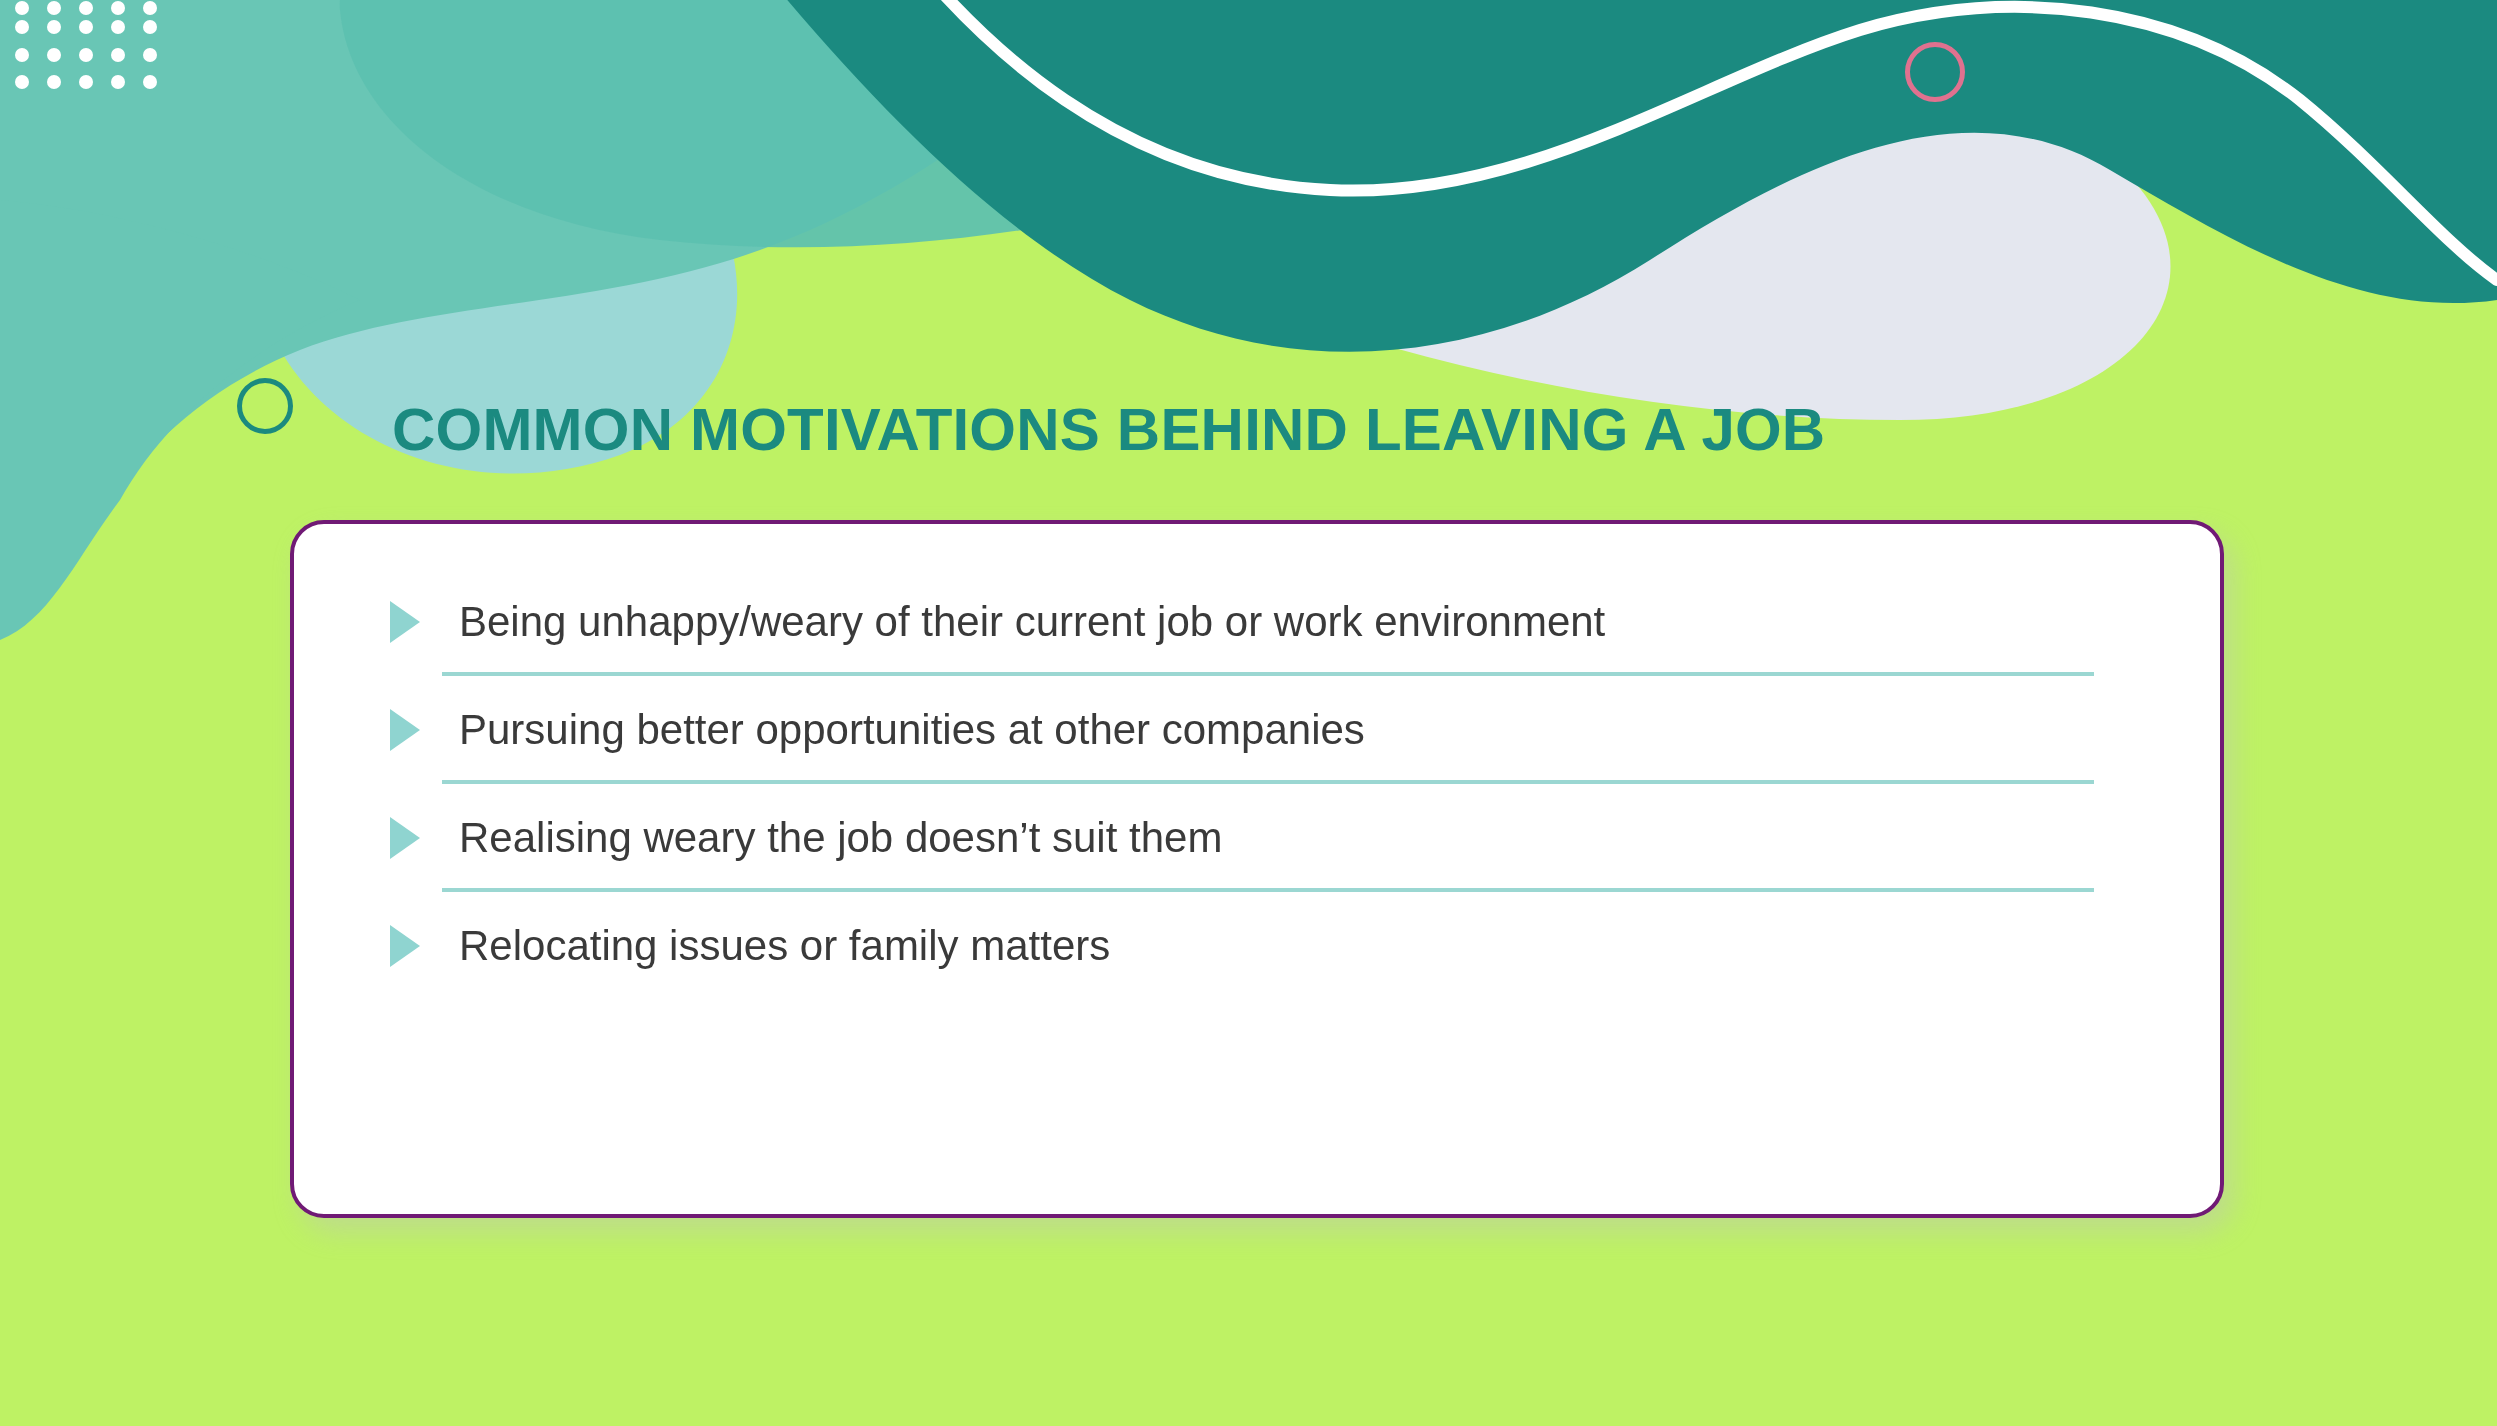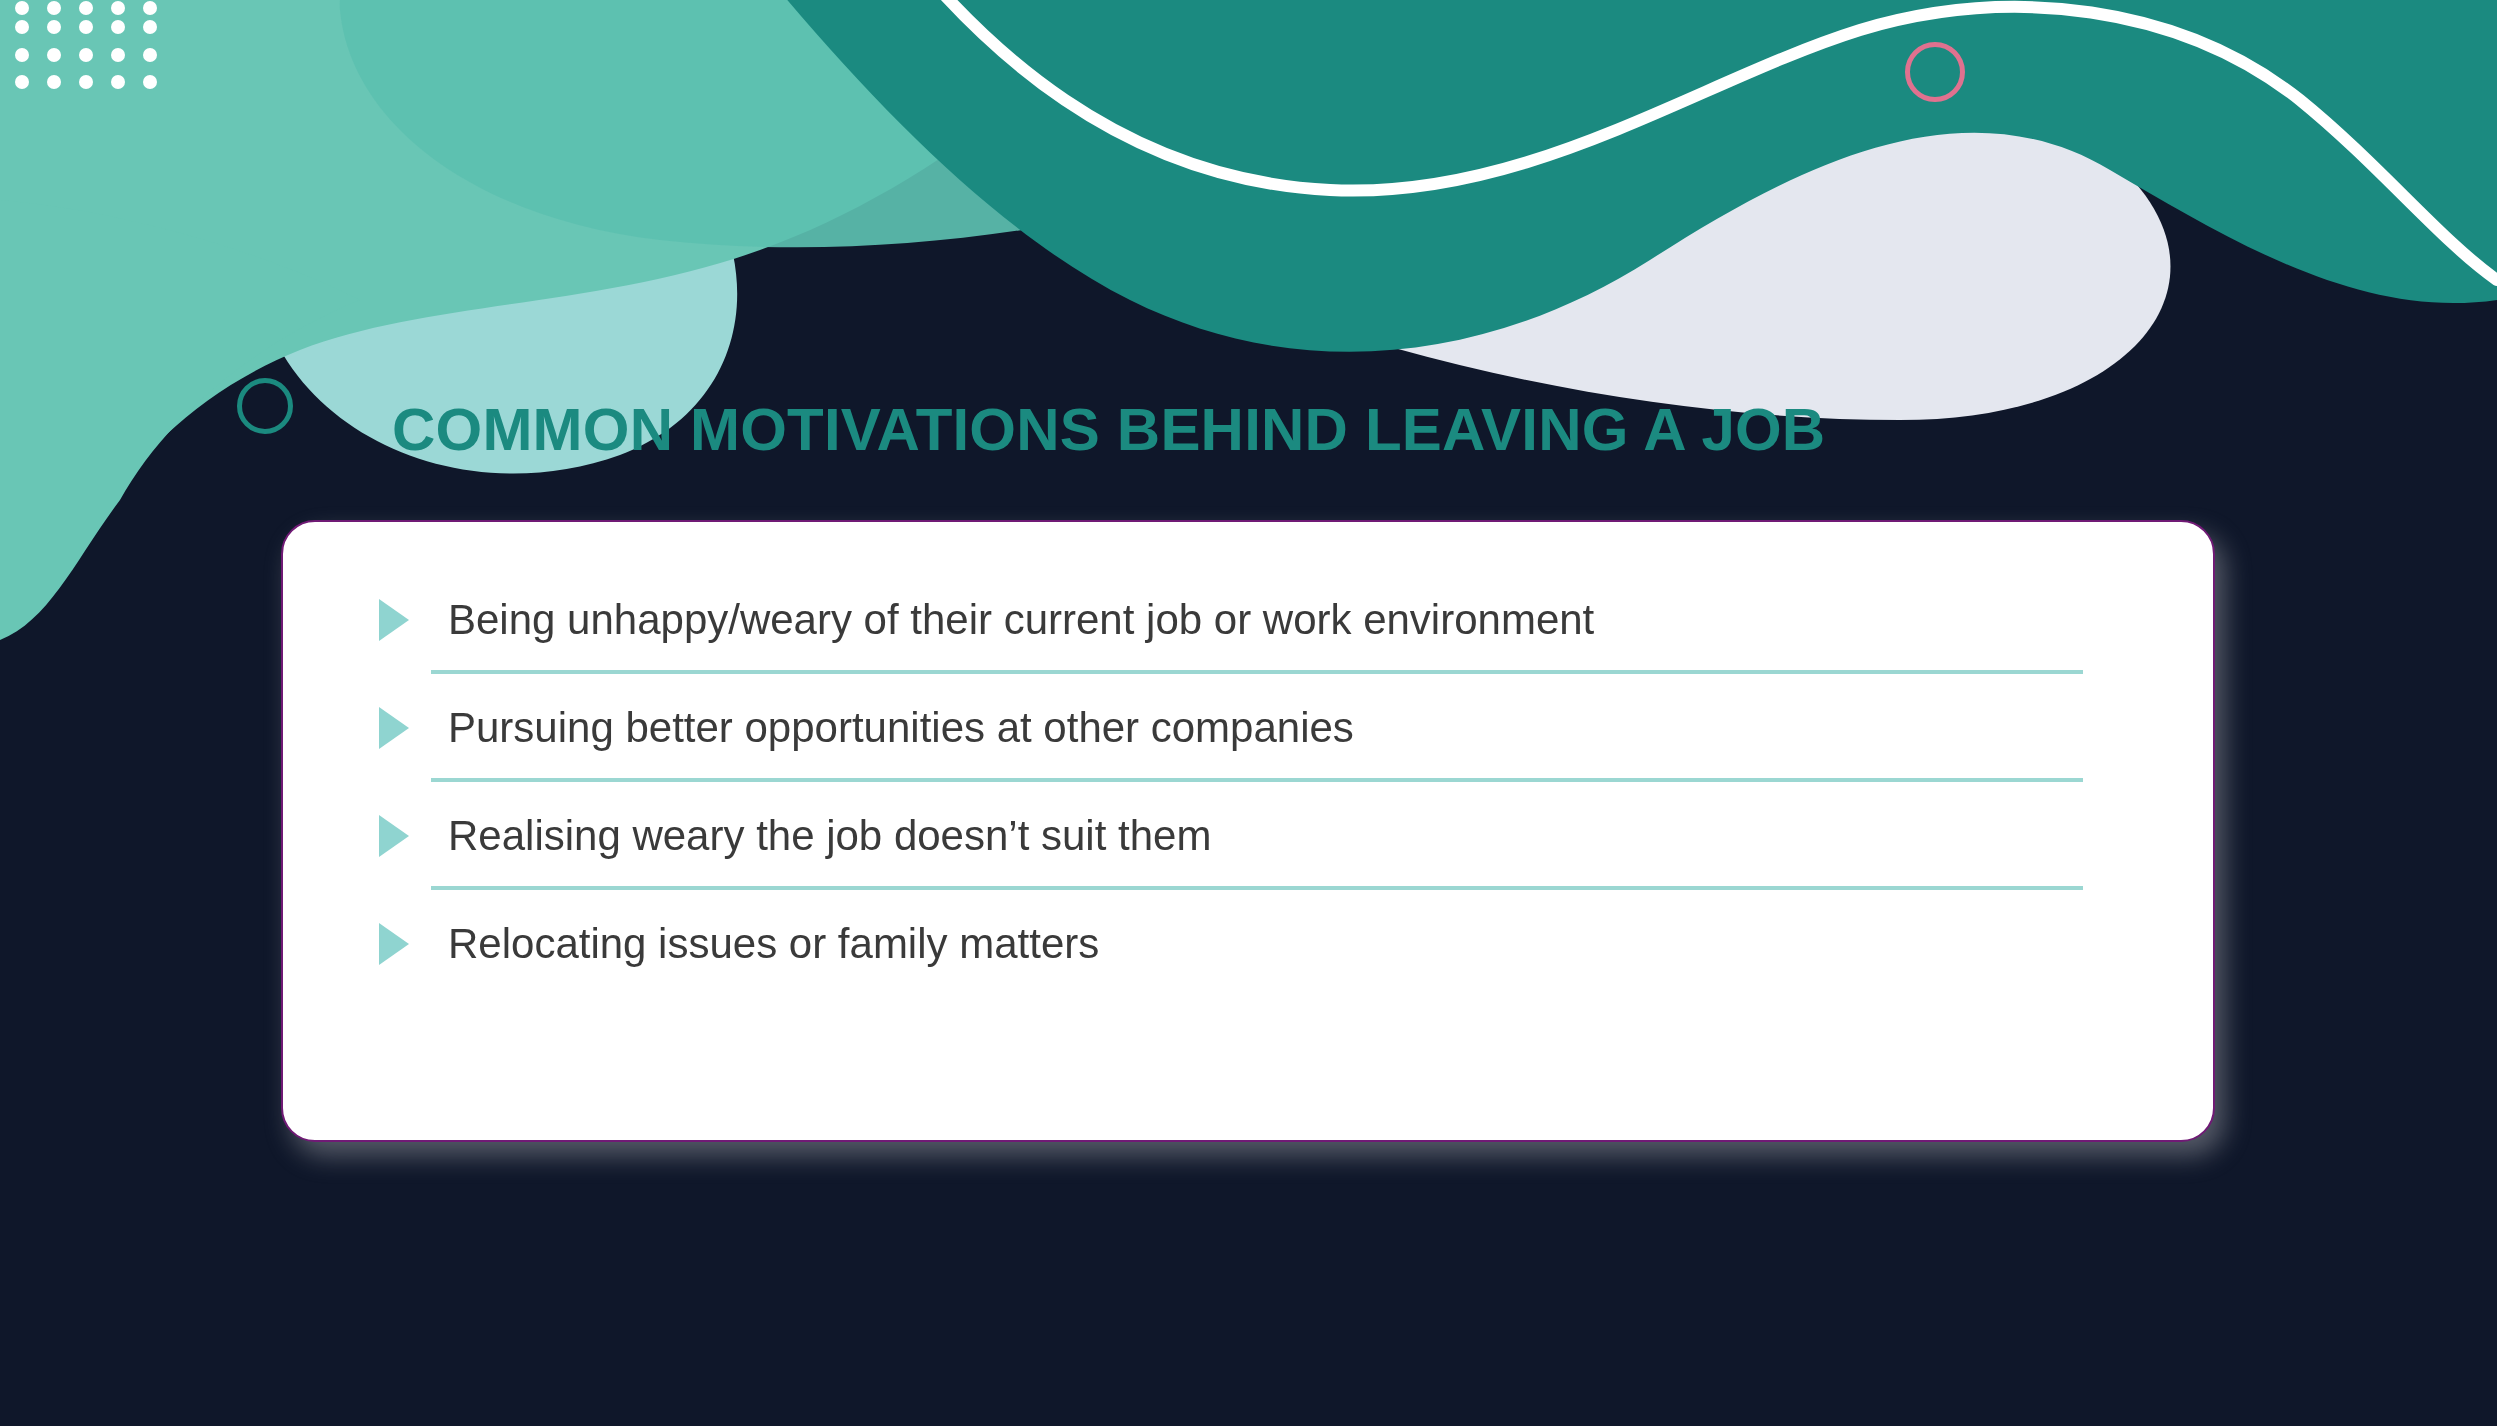--- a/index.html
+++ b/index.html
@@ -5,21 +5,21 @@
   * { margin:0; padding:0; box-sizing:border-box; }
   html, body {
     width:2497px; height:1426px;
     background:#f4f4f4;
     font-family:"Liberation Sans", sans-serif;
     overflow:hidden;
   }
   .slide {
     position:relative;
     width:2497px; height:1426px;
-    background:#0f172a;
+    background:#bef264;
   }
   
   .bg-art {
     position:absolute; left:0; top:0;
     width:2497px; height:1426px;
     pointer-events:none;
   }
   
   .ring-teal {
     position:absolute;
@@ -43,24 +43,24 @@
     font-size:60px;
     font-weight:700;
     letter-spacing:0.2px;
     color:#1b8a80;
     white-space:nowrap;
     line-height:1.05;
   }
   
   .card {
     position:absolute;
-    left:281px; top:520px;
-    width:1934px; height:622px;
+    left:290px; top:520px;
+    width:1934px; height:698px;
     background:#ffffff;
-    border:2px solid #701a75;
+    border:4px solid #701a75;
     border-radius:34px;
     box-shadow: 10px 14px 26px rgba(190,190,195,0.40);
   }
   .list {
     position:absolute;
     left:0; top:0;
     width:100%; height:100%;
     padding:44px 0 44px 0;
   }
   .row {

